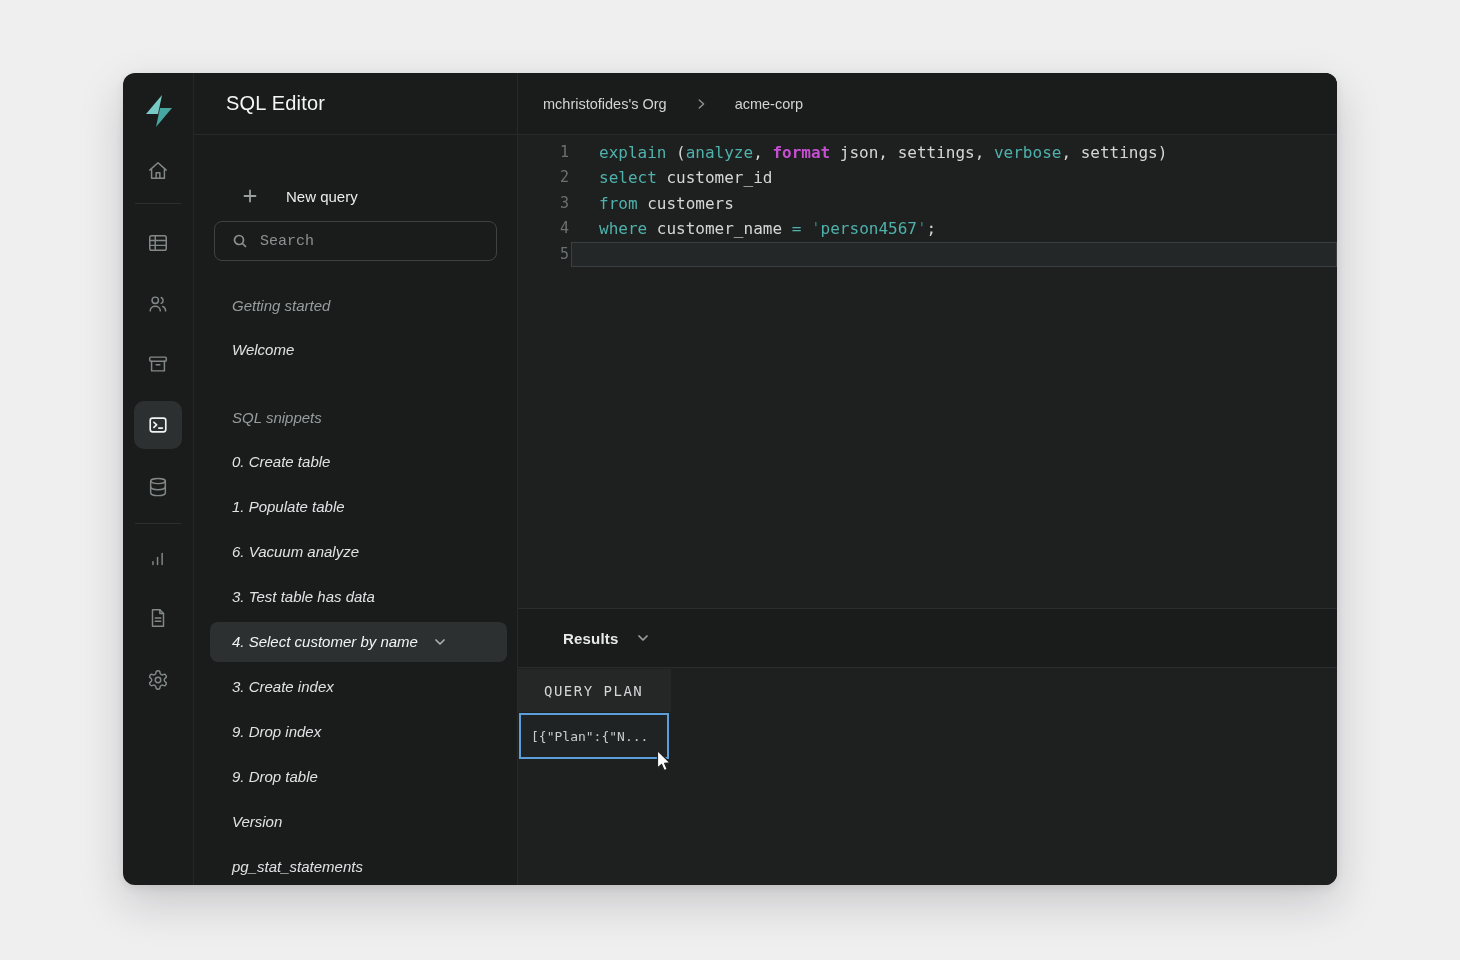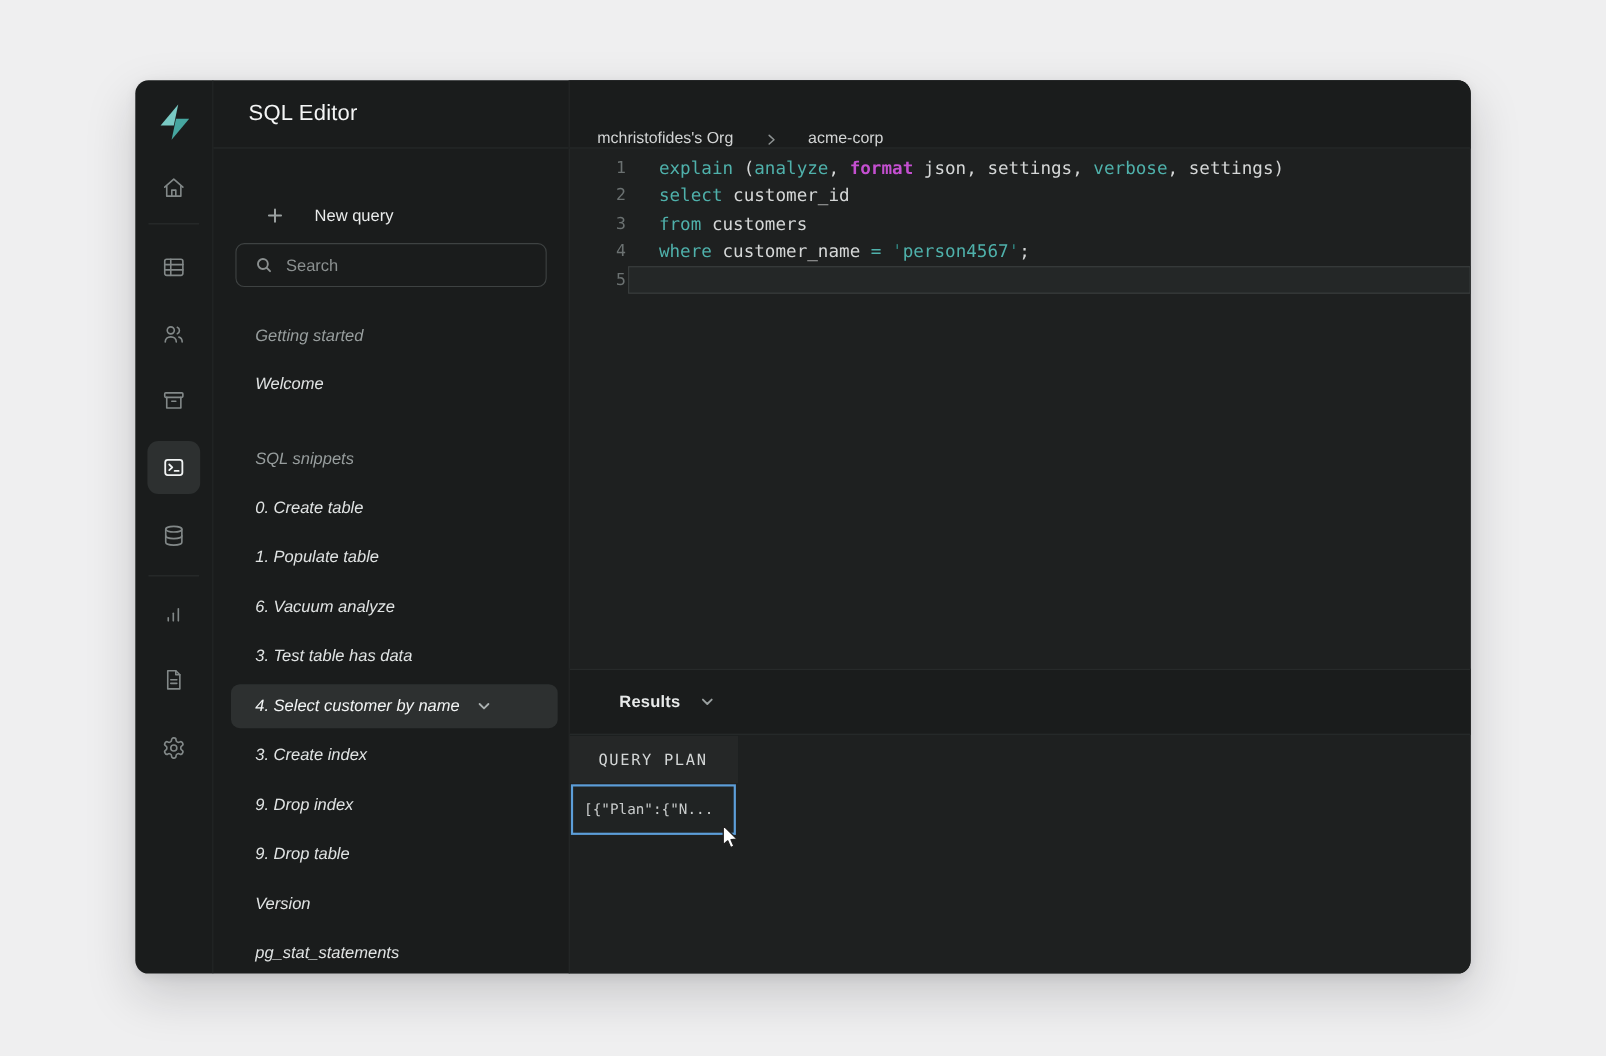--- a/index.html
+++ b/index.html
@@ -33,38 +33,38 @@
   .panel{position:absolute;left:70px;top:0;bottom:0;width:324px;border-left:1px solid #242727;}
   .panel-header{height:62px;border-bottom:1px solid #272a2a;display:flex;align-items:center;padding-left:32px;}
   .panel-title{font-size:20px;font-weight:500;color:#f4f5f5;letter-spacing:.2px;}
   .new-query{position:absolute;left:48px;top:110px;height:26px;display:flex;align-items:center;gap:28px;cursor:pointer;}
   .new-query svg{width:16px;height:16px;stroke:#9aa0a0;stroke-width:1.8;stroke-linecap:round;}
   .new-query span{font-size:15px;font-weight:500;color:#eaecec;}
   .searchbox{position:absolute;left:20px;top:148px;width:283px;height:40px;border:1px solid #3e4242;
     border-radius:8px;display:flex;align-items:center;padding-left:17px;gap:12px;}
   .searchbox svg{width:16px;height:16px;stroke:#8b9090;stroke-width:1.7;fill:none;stroke-linecap:round;flex:0 0 auto;}
   .searchbox input{background:transparent;border:none;outline:none;color:#dfe2e2;font-size:15px;
-    font-family:Liberation Sans, sans-serif;width:220px;}
+    font-family:Liberation Mono, monospace;width:220px;}
   .searchbox input::placeholder{color:#8b9090;}
   .list{position:absolute;left:0;right:0;font-style:italic;}
   .list-gs{top:210px;}
   .list-snip{top:322px;}
   .sec-header{height:44px;display:flex;align-items:center;padding-left:38px;
     font-size:15px;color:#979d9d;}
   .snippet-row{height:45px;display:flex;align-items:center;padding-left:38px;
     font-size:15px;color:#e0e3e3;cursor:pointer;position:relative;}
   .snippet-row.selected{padding:0;justify-content:center;}
   .snippet-row.selected .sel-box{
     margin:0 10px 0 16px;height:40px;flex:1;background:#2d3030;border-radius:8px;
     display:flex;align-items:center;padding-left:22px;color:#f2f4f4;gap:14px;}
   .sel-box svg{width:16px;height:16px;stroke:#aab0b0;stroke-width:1.7;fill:none;stroke-linecap:round;stroke-linejoin:round;}
   
   .editorcol{position:absolute;left:394px;right:0;top:0;bottom:0;background:#1e2020;border-left:1px solid #262929;}
   .ed-header{position:absolute;left:0;right:0;top:0;height:62px;background:#1a1c1c;
-    border-bottom:1px solid #272a2a;display:flex;align-items:flex-end;padding-left:25px;}
+    border-bottom:1px solid #272a2a;display:flex;align-items:center;padding-left:25px;}
   .crumb{font-size:14.5px;color:#d2d4d4;cursor:pointer;}
   .crumb-sep{margin:0 27px;display:flex;}
   .crumb-sep svg{width:14px;height:14px;stroke:#8d9292;stroke-width:1.6;fill:none;stroke-linecap:round;stroke-linejoin:round;}
   .code-area{position:absolute;left:0;right:0;top:62px;height:473px;overflow:hidden;padding-top:5px;cursor:text;}
   .code-line{display:flex;height:25.4px;line-height:25.4px;font-family:"DejaVu Sans Mono",monospace;}
   .code-line .ln{width:51px;text-align:right;color:#6b7171;font-size:15px;flex:0 0 auto;}
   .code-line .fill{flex:1;padding-left:30px;font-size:16px;white-space:pre;}
   .code-line.current .fill{background:#242727;border:1px solid #3b3f3f;margin-left:2px;}
   .tok-kw{color:var(--kw);} .tok-fn{color:var(--fn);font-weight:bold;}
   .tok-pl{color:var(--pl);} .tok-sq{color:var(--sq);} .tok-st{color:var(--st);}

